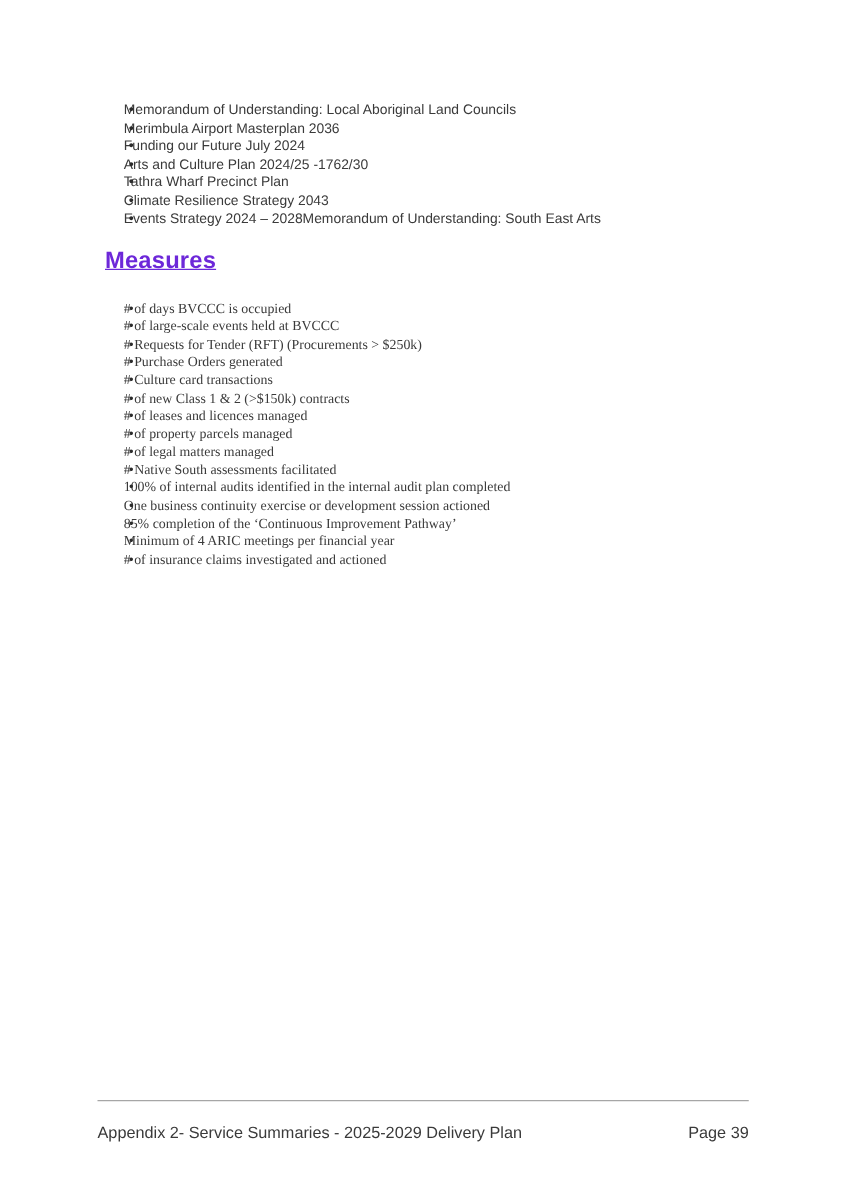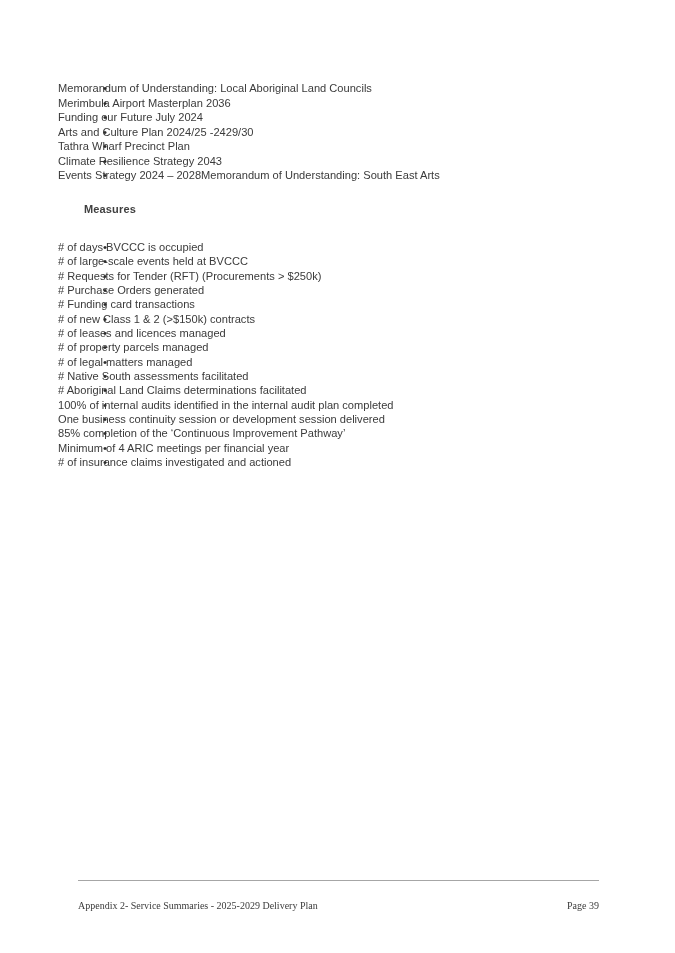--- a/index.html
+++ b/index.html
@@ -29,21 +29,21 @@
   .bullet-list {
     list-style: none;
     margin: 0;
     padding: 0;
   }
   .bullet-item {
     position: relative;
     color: #3a3a3a;
     font-size: 11.1px;
     line-height: 14.5px;
-    padding-left: 58px;
+    padding-left: 99px;
     white-space: nowrap;
   }
   .bullet-item::before {
     content: "\2022";
     position: absolute;
     left: 103px;
     top: 0;
     font-size: 11.5px;
     line-height: 14.5px;
     color: #2b2b2b;
@@ -53,34 +53,36 @@
     position: absolute;
     left: 0;
     top: 81px;
   }
 
   
   .section-heading {
     position: absolute;
     left: 84px;
     top: 201px;
-    color: #404040;
-    font-size: 11px;
+    color: #6d28d9;
+    font-size: 19px;
     font-weight: bold;
     letter-spacing: 0.15px;
     line-height: 16px;
+    text-decoration: underline;
   }
 
   #measures-list {
     position: absolute;
     left: 0;
     top: 240px;
   }
   #measures-list .bullet-item {
     line-height: 14.35px;
+    font-family: Liberation Serif, serif;
   }
   #measures-list .bullet-item::before {
     line-height: 14.35px;
   }
 
   
   .footer {
     position: absolute;
     left: 78px;
     top: 880px;
@@ -92,59 +94,57 @@
     background: #a6a6a6;
     margin: 0;
     border: 0;
   }
   .footer-row {
     display: flex;
     justify-content: space-between;
     align-items: baseline;
     margin-top: 18px;
     color: #3a3a3a;
-    font-size: 10px;
+    font-size: 13px;
     line-height: 14px;
-    font-family: Liberation Serif, serif;
   }
   .footer-left { white-space: nowrap; }
   .footer-right { white-space: nowrap; text-align: center; }
 </style>
 </head>
 <body>
 
 <div class="page">
   <div class="content">
 
     <ul class="bullet-list" id="intro-list">
         <li class="bullet-item">Memorandum of Understanding: Local Aboriginal Land Councils</li>
         <li class="bullet-item">Merimbula Airport Masterplan 2036</li>
         <li class="bullet-item">Funding our Future July 2024</li>
-        <li class="bullet-item">Arts and Culture Plan 2024/25 -2429/30</li>
+        <li class="bullet-item">Arts and Culture Plan 2024/25 -1762/30</li>
         <li class="bullet-item">Tathra Wharf Precinct Plan</li>
         <li class="bullet-item">Climate Resilience Strategy 2043</li>
         <li class="bullet-item">Events Strategy 2024 – 2028Memorandum of Understanding: South East Arts</li>
       </ul>
 
     <div class="section-heading">Measures</div>
 
     <ul class="bullet-list" id="measures-list">
         <li class="bullet-item"># of days BVCCC is occupied</li>
         <li class="bullet-item"># of large-scale events held at BVCCC</li>
         <li class="bullet-item"># Requests for Tender (RFT) (Procurements &gt; $250k)</li>
         <li class="bullet-item"># Purchase Orders generated</li>
-        <li class="bullet-item"># Funding card transactions</li>
+        <li class="bullet-item"># Culture card transactions</li>
         <li class="bullet-item"># of new Class 1 &amp; 2 (&gt;$150k) contracts</li>
         <li class="bullet-item"># of leases and licences managed</li>
         <li class="bullet-item"># of property parcels managed</li>
         <li class="bullet-item"># of legal matters managed</li>
         <li class="bullet-item"># Native South assessments facilitated</li>
-        <li class="bullet-item"># Aboriginal Land Claims determinations facilitated</li>
         <li class="bullet-item">100% of internal audits identified in the internal audit plan completed</li>
-        <li class="bullet-item">One business continuity session or development session delivered</li>
+        <li class="bullet-item">One business continuity exercise or development session actioned</li>
         <li class="bullet-item">85% completion of the ‘Continuous Improvement Pathway’</li>
         <li class="bullet-item">Minimum of 4 ARIC meetings per financial year</li>
         <li class="bullet-item"># of insurance claims investigated and actioned</li>
       </ul>
 
     <div class="footer">
       <hr class="footer-rule">
       <div class="footer-row">
         <span class="footer-left">Appendix 2- Service Summaries - 2025-2029 Delivery Plan</span>
         <span class="footer-right">Page 39</span>

